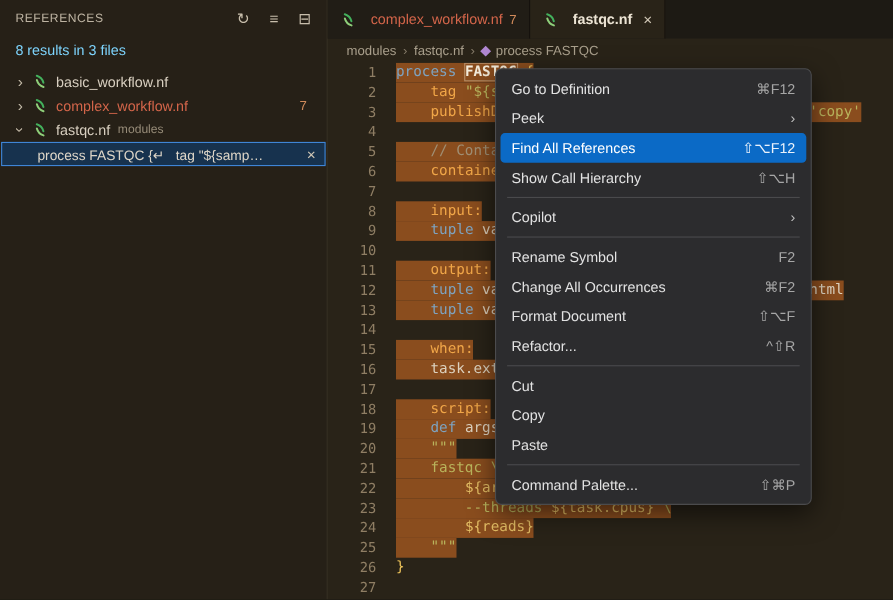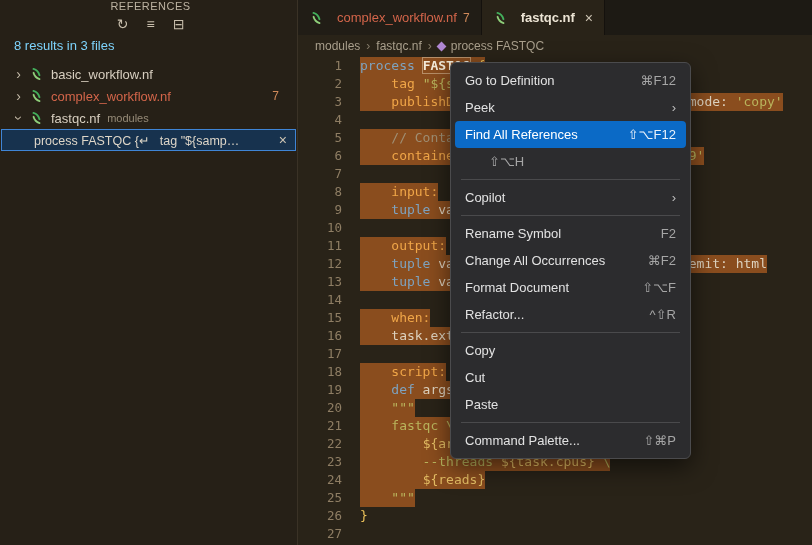--- a/index.html
+++ b/index.html
@@ -1,21 +1,21 @@
 <!DOCTYPE html>
 <html style="--accent: #0b6ac6; --selection: #8a4d1e; --file-accent: #d3654a; --badge: #d08a5a; --focus: #3f85d6; --nextflow-green: #43b05c; --nextflow-green-light: #8fcf7a;"><head>
 <meta charset="utf-8">
 <style>
   html,body{margin:0;padding:0;background:#1d1a14;}
   body{width:812px;height:545px;overflow:hidden;font-family:"Liberation Sans",sans-serif;-webkit-font-smoothing:antialiased;}
   .app{display:flex;width:812px;height:545px;}
 
   
   .sidebar{width:298px;min-width:298px;background:#262017;border-right:1px solid #3a3226;display:flex;flex-direction:column;box-sizing:border-box;}
-  .sb-header{height:34px;display:flex;align-items:center;justify-content:space-between;padding:0 10px 0 14px;flex-direction:column;}
+  .sb-header{height:34px;display:flex;align-items:center;justify-content:space-between;padding:0 10px 0 14px;}
   .sb-title{font-size:11px;letter-spacing:.5px;color:#bdb3a2;}
   .sb-tools{display:flex;gap:8px;}
   .tool{color:#c8beac;font-size:14px;width:20px;height:20px;display:flex;align-items:center;justify-content:center;border-radius:4px;cursor:pointer;}
   .sb-summary{padding:4px 14px 8px;font-size:13px;color:#7dd3fc;}
   .tree{padding-top:2px;display:flex;flex-direction:column;}
   .row{height:22px;display:flex;align-items:center;font-size:13px;color:#d8cfc0;padding:0 8px 0 12px;box-sizing:border-box;}
   .chev{width:13px;margin-right:4px;color:#c4baa8;font-size:14px;display:inline-flex;justify-content:center;line-height:1;}
   .chev.down{transform:rotate(90deg);}
   .nf-icon{width:16px;height:15px;margin-right:6px;display:inline-flex;align-items:center;flex:none;}
   .flabel.accent{color:var(--file-accent);}
@@ -47,21 +47,21 @@
   .tok-kw{color:#7ea3c0;}
   .tok-fn{color:#f4ecdb;font-weight:bold;outline:1px solid rgba(240,225,195,.45);}
   .tok-sec{color:#f0a648;}
   .tok-str{color:#b9b45c;}
   .tok-itp{color:#e3bd64;}
   .tok-com{color:#a08f74;}
   .tok-pln{color:#ddd2bf;}
   .tok-brc{color:#ecc35a;}
 
   
-  .context-menu{position:absolute;left:152px;top:62px;width:241px;box-sizing:border-box;background:#2c2c2e;border:1px solid #4b4b4d;border-radius:6px;box-shadow:0 8px 24px rgba(0,0,0,.55);padding:4px 0;z-index:20;font-size:13px;color:#e2e2e2;}
+  .context-menu{position:absolute;left:152px;top:62px;width:288px;box-sizing:border-box;background:#2c2c2e;border:1px solid #4b4b4d;border-radius:6px;box-shadow:0 8px 24px rgba(0,0,0,.55);padding:4px 0;z-index:20;font-size:13px;color:#e2e2e2;}
   .menu-item{height:27px;display:flex;align-items:center;padding:0 10px;margin:0 4px;border-radius:4px;cursor:pointer;}
   .mlabel{flex:1;white-space:nowrap;}
   .mshortcut{color:#a6a6a6;margin-left:24px;white-space:nowrap;}
   .msub{color:#bdbdbd;margin-left:24px;font-size:13px;}
   .menu-item.selected{background:var(--accent);color:#ffffff;}
   .menu-item.selected .mshortcut{color:#eaf2fb;}
   .menu-sep{height:1px;background:#4a4a4c;margin:4px 10px;}
 </style>
 </head>
 <body>
@@ -190,20 +190,21 @@
         </div>
         <div class="menu-item">
           <span class="mlabel">Peek</span>
           <span class="msub">›</span>
         </div>
         <div class="menu-item selected">
           <span class="mlabel">Find All References</span>
           <span class="mshortcut">⇧⌥F12</span>
         </div>
         <div class="menu-item">
+          <span class="mlabel">Show Call Hierarchy</span>
           <span class="mshortcut">⇧⌥H</span>
         </div>
         <div class="menu-sep"></div>
         <div class="menu-item">
           <span class="mlabel">Copilot</span>
           <span class="msub">›</span>
         </div>
         <div class="menu-sep"></div>
         <div class="menu-item">
           <span class="mlabel">Rename Symbol</span>
@@ -216,24 +217,24 @@
         <div class="menu-item">
           <span class="mlabel">Format Document</span>
           <span class="mshortcut">⇧⌥F</span>
         </div>
         <div class="menu-item">
           <span class="mlabel">Refactor...</span>
           <span class="mshortcut">^⇧R</span>
         </div>
         <div class="menu-sep"></div>
         <div class="menu-item">
+          <span class="mlabel">Cut</span>
+        </div>
+        <div class="menu-item">
           <span class="mlabel">Copy</span>
-        </div>
-        <div class="menu-item">
-          <span class="mlabel">Cut</span>
         </div>
         <div class="menu-item">
           <span class="mlabel">Paste</span>
         </div>
         <div class="menu-sep"></div>
         <div class="menu-item">
           <span class="mlabel">Command Palette...</span>
           <span class="mshortcut">⇧⌘P</span>
         </div>
       </div>

